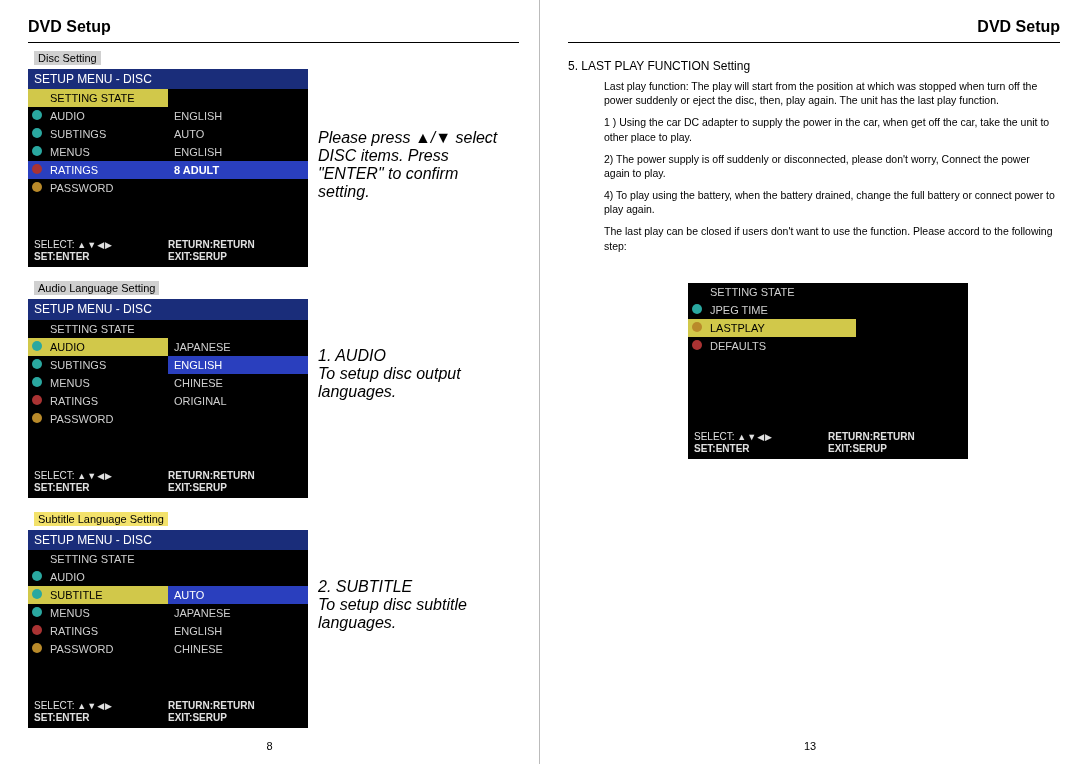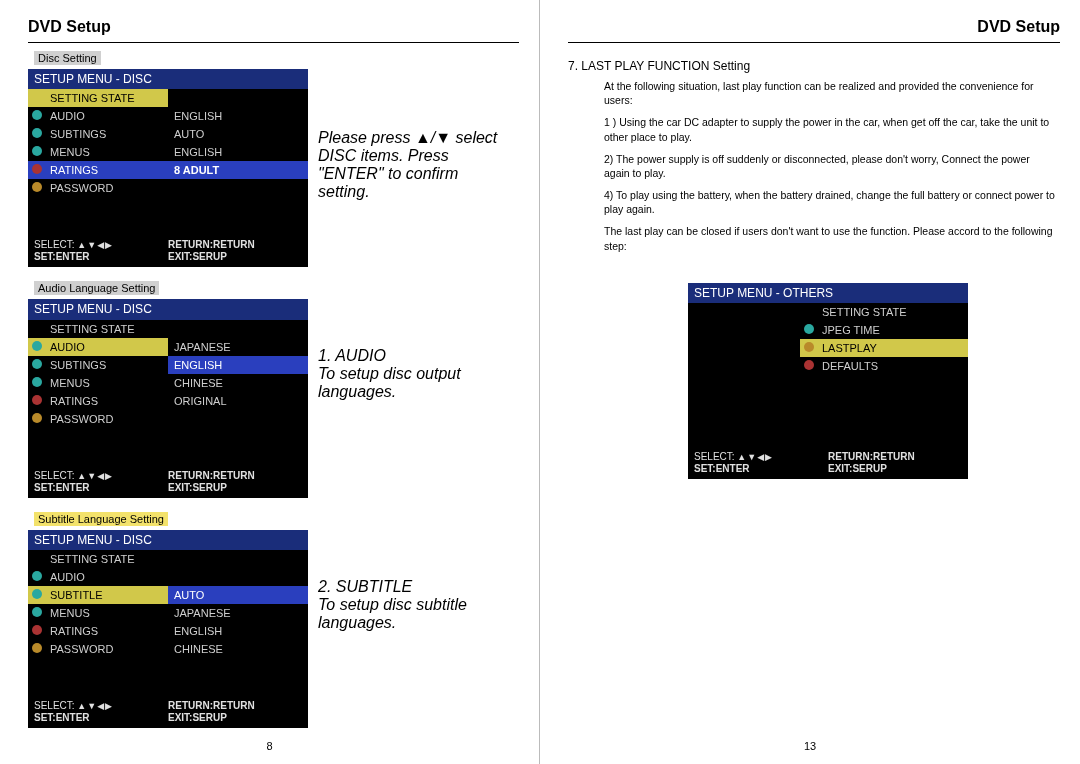--- a/index.html
+++ b/index.html
@@ -49,21 +49,20 @@
   }
   .menu-header {
     background: #1a2d7a;
     color: #fff;
     font-weight: normal;
     padding: 3px 6px;
     font-size: 12px;
   }
   .menu-body {
     display: flex;
-    justify-content: flex-end;
   }
   .menu-col {
     display: flex;
     flex-direction: column;
   }
   .menu-col.left-c { width: 50%; }
   .menu-col.right-c { width: 50%; }
   .menu-item {
     padding: 2px 4px 2px 22px;
     position: relative;
@@ -246,32 +245,31 @@
       <div>To setup disc subtitle languages.</div>
     </div>
   </div>
 
   <div class="page-num">8</div>
 </div>
 
 <div class="page right">
   <div class="page-title">DVD Setup</div>
   <div class="sep-line"></div>
-  <div class="sub-heading">7. LAST PLAY FUNCTION Setting</div>
+  <div class="sub-heading">5. LAST PLAY FUNCTION Setting</div>
   <div class="body-text">
-    <p>At the following situation, last play function can be realized and provided the convenience for users:</p>
+    <p>Last play function: The play will start from the position at which was stopped when turn off the power suddenly or eject the disc, then, play again. The unit has the last play function.</p>
     <p>1 ) Using the car DC adapter to supply the power in the car, when get off the car, take the unit to other place to play.</p>
     <p>2) The power supply is off suddenly or disconnected, please don't worry, Connect the power again to play.</p>
     <p>4) To play using the battery, when the battery drained, change the full battery or connect power to play again.</p>
     <p>The last play can be closed if users don't want to use the function. Please accord to the following step:</p>
   </div>
 
   <div class="right-menu-wrap">
     <div class="menu-box">
-      <div class="menu-header">SETUP MENU - OTHERS</div>
       <div class="menu-body">
         <div class="menu-col left-c" style="width:60%;">
           <div class="menu-item">SETTING STATE</div>
           <div class="menu-item"><span class="icon ic-teal"></span><span>JPEG TIME</span></div>
           <div class="menu-item hl-yellow"><span class="icon ic-gold"></span><span>LASTPLAY</span></div>
           <div class="menu-item"><span class="icon ic-red"></span><span>DEFAULTS</span></div>
         </div>
       </div>
       <div class="menu-spacer"></div>
       <div class="menu-footer">

